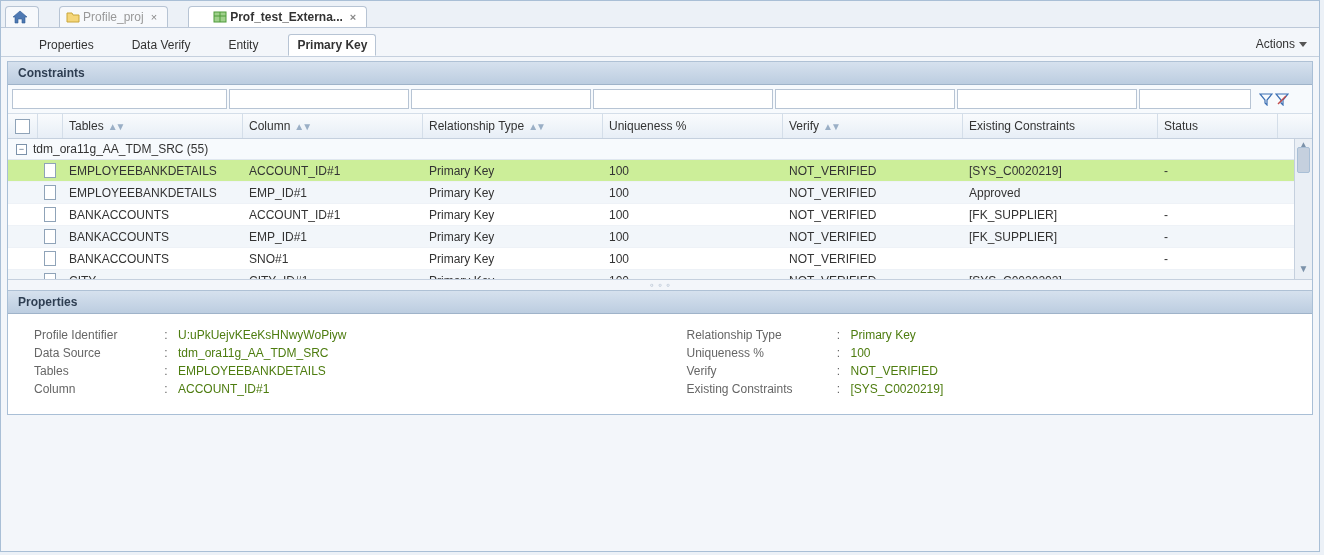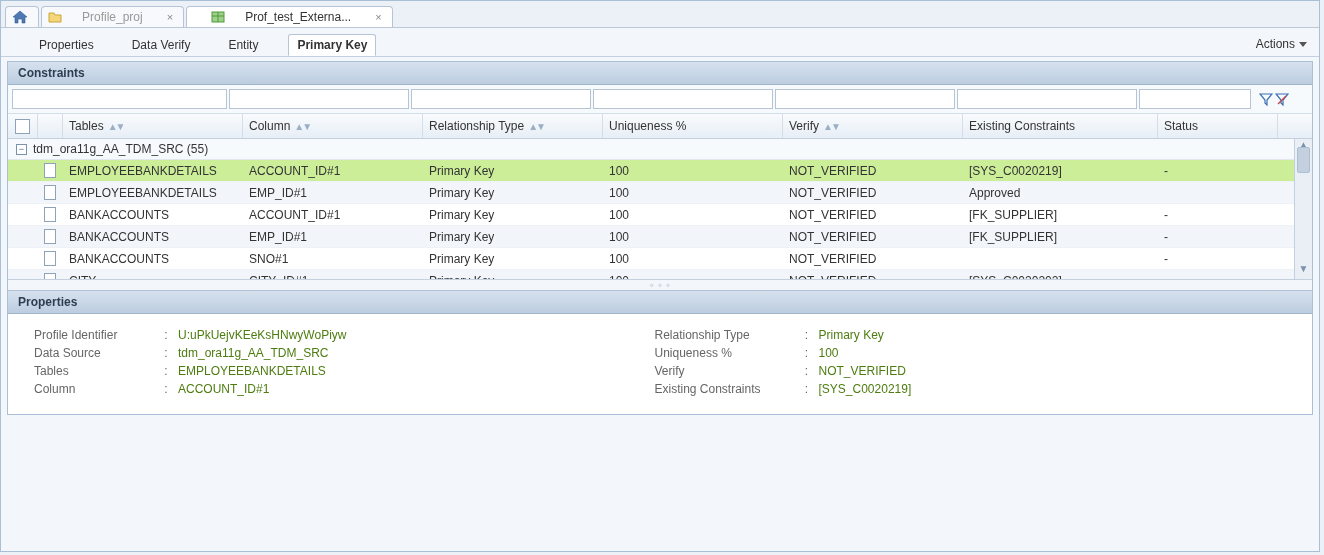--- a/index.html
+++ b/index.html
@@ -26,35 +26,35 @@
     height: 26px;
     display: flex;
     align-items: flex-end;
     padding-left: 4px;
     background: #ECF1F7;
     border-bottom: 1px solid #BCC8D8;
   }
   .tab {
     display: flex;
     align-items: center;
-    gap: 20px;
+    gap: 3px;
     padding: 3px 10px 3px 6px;
-    margin-right: 2px;
+    margin-right: 20px;
     background: #F7F9FC;
     border: 1px solid #B7C4D4;
     border-bottom: none;
     border-radius: 4px 4px 0 0;
     color: #777;
     position: relative;
     cursor: pointer;
   }
   .tab.active {
     background: #FFFFFF;
     color: #333;
-    font-weight: normal;
+    font-weight: bold;
     padding-left: 24px;
   }
   .tab .close {
     font-size: 11px;
     color: #888;
     margin-left: 4px;
   }
   .icon-home {
     width: 16px; height: 14px;
     display: inline-block;
@@ -244,21 +244,21 @@
     cursor: pointer;
   }
   .caret-down2 {
     width: 0; height: 0;
     border-left: 4px solid transparent;
     border-right: 4px solid transparent;
     border-top: 6px solid #333;
   }
   .prop-grid {
     display: flex;
-    gap: 48px;
+    gap: 80px;
   }
   .prop-col { }
   .prop-row { display: flex; margin-bottom: 4px; color: #666; }
   .prop-label { width: 120px; }
   .prop-colon { width: 24px; text-align:center; }
   .prop-val { color: #4d7c0f; }
 </style>
 </head>
 <body>
 

